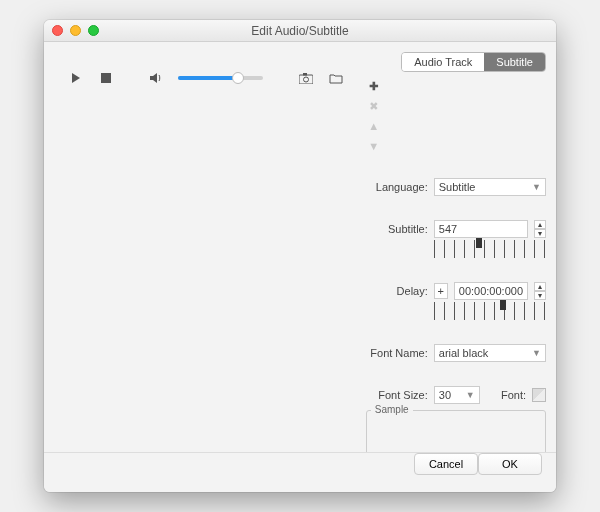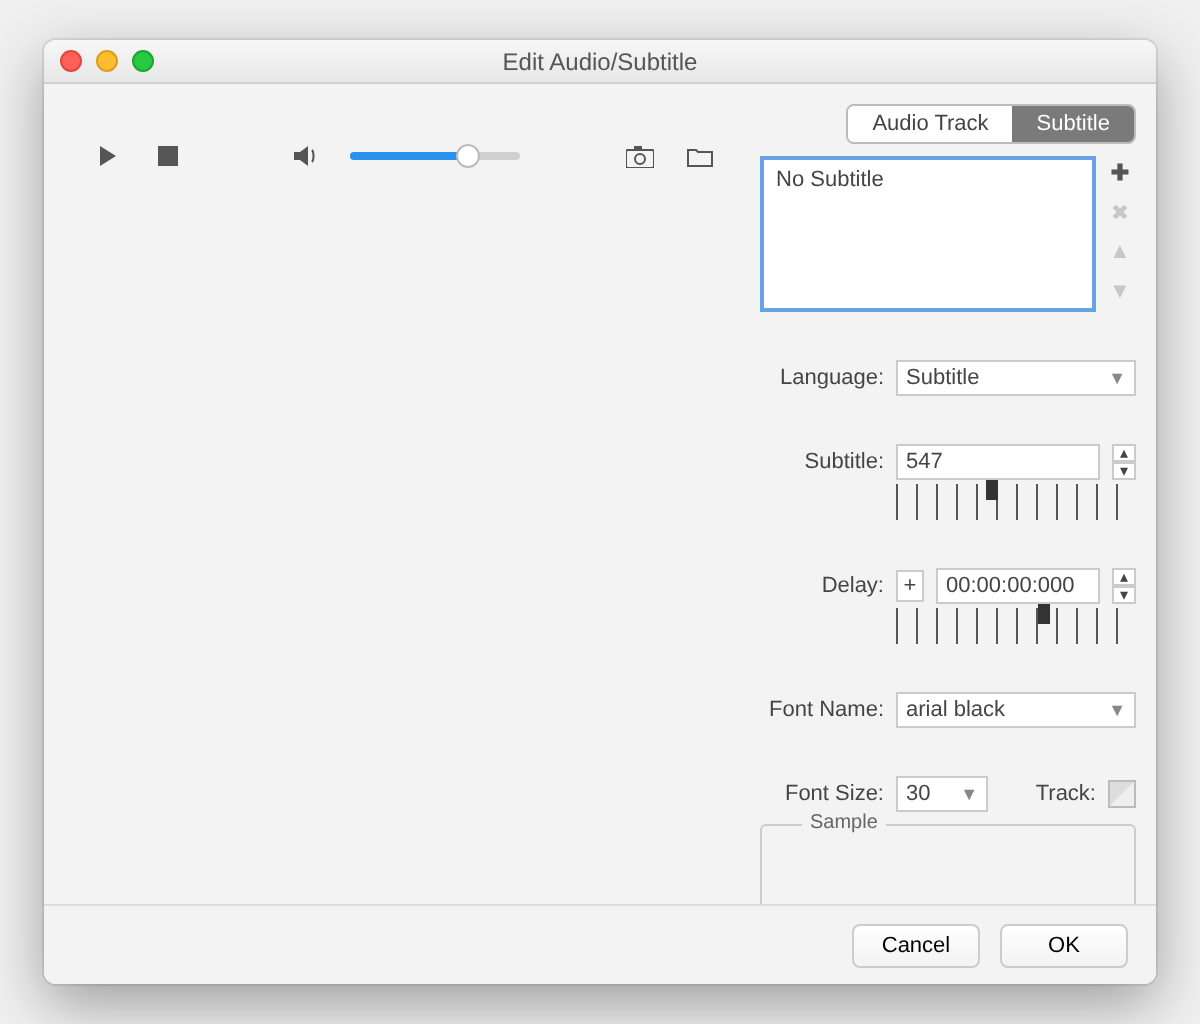--- a/index.html
+++ b/index.html
@@ -1,17 +1,17 @@
 <!DOCTYPE html>
 <html><head>
 <meta charset="utf-8">
 <style>
   * { box-sizing: border-box; font-family: -apple-system, "Helvetica Neue", Arial, sans-serif; }
   body { margin: 0; background: #f0f0f0; display: flex; justify-content: center; padding: 20px; }
-  .window { width: 556px; height: 472px; background: #f3f3f3; border-radius: 6px; box-shadow: 0 10px 30px rgba(0,0,0,.35), 0 0 0 1px rgba(0,0,0,.08); overflow: hidden; position: relative; }
+  .window { width: 512px; height: 472px; background: #f3f3f3; border-radius: 6px; box-shadow: 0 10px 30px rgba(0,0,0,.35), 0 0 0 1px rgba(0,0,0,.08); overflow: hidden; position: relative; }
   .titlebar { height: 22px; background: linear-gradient(#f7f7f7,#e7e7e7); border-bottom: 1px solid #d0d0d0; display:flex; align-items:center; justify-content:center; position:relative; font-size:12px; color:#555; }
   .traffic { position:absolute; left:8px; top:5px; display:flex; gap:7px; }
   .tl { width:11px; height:11px; border-radius:50%; }
   .tl.r{background:#ff5f57;border:1px solid #e04640;} .tl.y{background:#febc2e;border:1px solid #d99e1d;} .tl.g{background:#28c840;border:1px solid #17a62e;}
   .content { display:flex; gap:8px; padding:10px 10px 0 10px; }
   .left { width: 340px; }
   .videobox { width:340px; height:280px; background:#000; display:flex; flex-direction:column; }
   .videoimg { flex:1; background: linear-gradient(180deg, #120701 0%, #3b1f10 22%, #5a2f14 45%, #a2743a 70%, #e3b56a 100%); position:relative; overflow:hidden; border-bottom:1px solid #222; }
   .donkey { position:absolute; bottom:0; left:50%; width:100px; height:150px; background: radial-gradient(circle at 45% 40%, #ddd 0 35%, #c9c9c9 36% 60%, #9e9e9e 61% 100%); border-radius:50% 50% 40% 40%; transform: translateX(-20px); }
   .ear { position:absolute; width:24px; height:60px; background:#d6d6d6; border-radius:50% 50% 30% 30%; top:-38px; }
@@ -45,24 +45,24 @@
   .formrow { display:flex; align-items:center; gap:6px; margin-top:24px; }
   .formrow .lab { width:62px; text-align:right; }
   .sel, .txt { flex:1; height:18px; background:#fff; border:1px solid #ccc; display:flex; align-items:center; justify-content:space-between; padding:0 4px; font-size:11px; position:relative;}
   .sel .caret{color:#888;font-size:9px;}
   .spin { width:12px; display:flex; flex-direction:column; }
   .spin div{height:9px; line-height:7px; font-size:8px; text-align:center; border:1px solid #ccc; background:#fff;}
   .ruler { height:18px; margin:2px 0 0 68px; position:relative; background:repeating-linear-gradient(90deg,#555 0,#555 1px,transparent 1px,transparent 10px); }
   .ruler .mk{position:absolute; top:-2px; width:6px;height:10px;background:#333; transform:translateX(-50%);}
   .delayrow .pm{width:14px;height:16px;border:1px solid #ccc;background:#fff;text-align:center;line-height:14px;}
   .fieldset { margin-top:6px; border:1px solid #ccc; border-radius:3px; height:52px; position:relative; }
-  .fieldset .legend { position:absolute; top:-7px; left:20px; background:#f3f3f3; padding:0 4px; font-size:10px; color:#666;}
+  .fieldset .legend { position:absolute; top:-7px; left:4px; background:#f3f3f3; padding:0 4px; font-size:10px; color:#666;}
   .reset { text-align:right; margin-top:0;}
   .reset button { font-size:10px; padding:2px 10px; background:#fff; border:1px solid #ccc; border-radius:3px; color:#aaa;}
-  .footer { position:absolute; bottom:0; left:0; right:0; height:40px; border-top:1px solid #ddd; display:flex; justify-content:flex-end; align-items:center; gap:10px; padding:0 14px; background:#f3f3f3;}
+  .footer { position:absolute; bottom:0; left:0; right:0; height:40px; border-top:1px solid #ddd; display:flex; justify-content:flex-end; padding:0 14px; background:#f3f3f3;}
   .btn { min-width:64px; height:22px; border:1px solid #ccc; border-radius:4px; background:linear-gradient(#fff,#f2f2f2); font-size:11px; cursor:pointer;}
   .swatch{width:14px;height:14px;border:1px solid #bbb;background:linear-gradient(135deg,#ddd 0 50%,#eee 50% 100%);}
 </style>
 </head>
 <body>
 
 <div class="window">
 
   <div class="titlebar">
     <div class="traffic">
@@ -121,23 +121,20 @@
 
     <div class="right">
       <div class="segtabs">
         <div class="seg">
           <div class="t">Audio Track</div>
           <div class="t active">Subtitle</div>
         </div>
       </div>
 
       <div class="listrow">
-        <div class="sublist">
-          <div>No Subtitle</div>
-        </div>
         <div class="listbtns">
           <span class="lb">
               <b>✚</b>
             </span>
           <span class="lb dis">
               <span>✖</span>
             </span>
           <span class="lb dis">
               <span>▲</span>
             </span>
@@ -192,21 +189,21 @@
         </div>
       </div>
 
       <div class="formrow">
         <span class="lab">Font Size:</span>
         <div class="sel" style="flex:0 0 46px">
           <span>30</span>
           <span class="caret">▼</span>
         </div>
         <span style="flex:1"></span>
-        <span>Track:</span>
+        <span>Font:</span>
         <div class="swatch"></div>
       </div>
 
       <div class="fieldset">
         <span class="legend">Sample</span>
       </div>
 
       <div class="reset">
         <button>Reset</button>
       </div>

